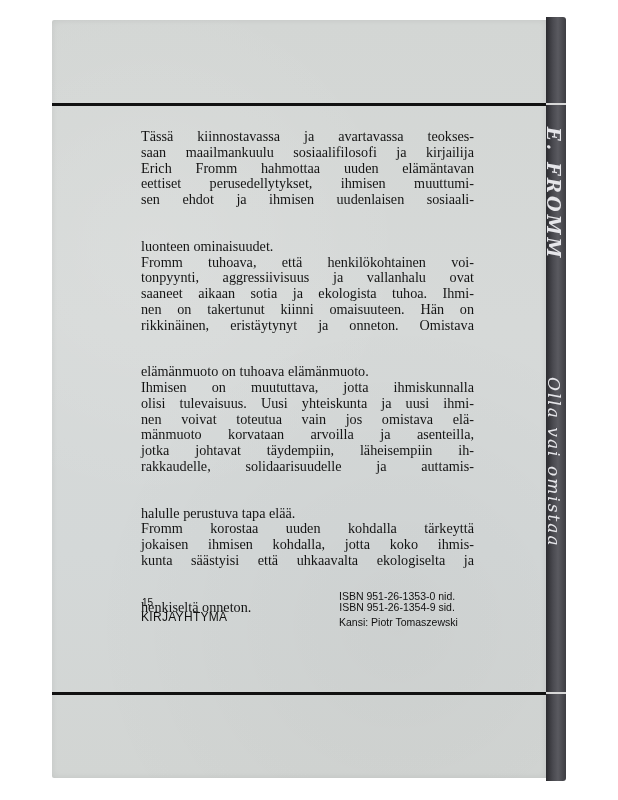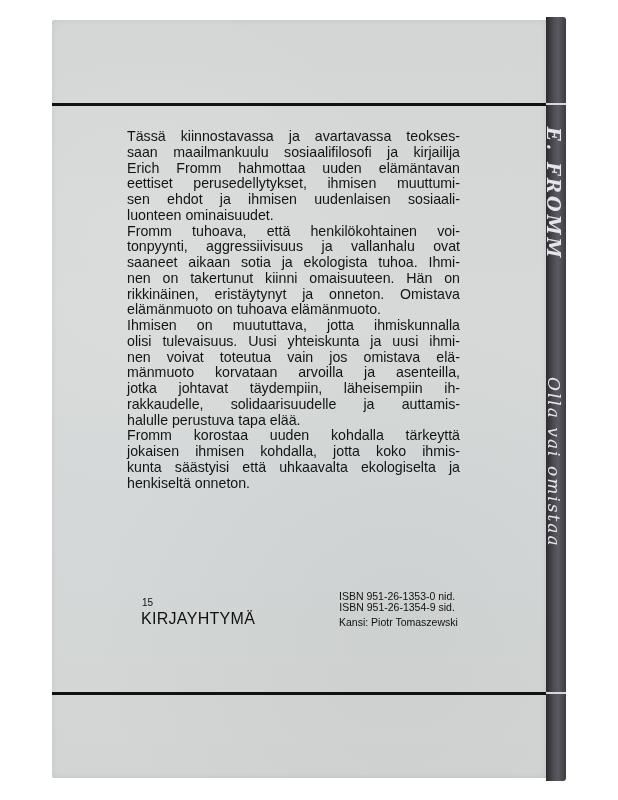--- a/index.html
+++ b/index.html
@@ -79,56 +79,57 @@
       font-weight: bold;
     }
     .spine-title {
       top: 360px;
       font-size: 17px;
       font-style: italic;
       letter-spacing: 2px;
     }
     .blurb {
       position: absolute;
-      left: 75px;
+      left: 89px;
       top: 109px;
       width: 333px;
-      font-family: Liberation Sans, sans-serif;
+      font-family: Liberation Serif, serif;
       font-size: 14.2px;
       line-height: 15.75px;
       color: #141414;
       text-align: justify;
     }
     .blurb p {
       margin: 0;
       hyphens: manual;
     }
     .blurb .ln {
       display: block;
       text-align: justify;
       text-align-last: justify;
       white-space: nowrap;
     }
     .blurb .ln.last {
       text-align-last: left;
+      margin-top: 31px;
     }
     .pubnum {
       position: absolute;
       left: 90px;
       top: 577px;
       font-family: "Liberation Sans", sans-serif;
       font-size: 10px;
       color: #111;
     }
     .publisher {
       position: absolute;
       left: 89px;
       top: 590px;
       font-family: "Liberation Sans", sans-serif;
-      font-size: 16px;
+      font-size: 12px;
       letter-spacing: 0.3px;
       color: #111;
     }
     .isbn-block {
       position: absolute;
       left: 287px;
       top: 571px;
       font-family: "Liberation Sans", sans-serif;
       font-size: 10.5px;
       line-height: 11px;

